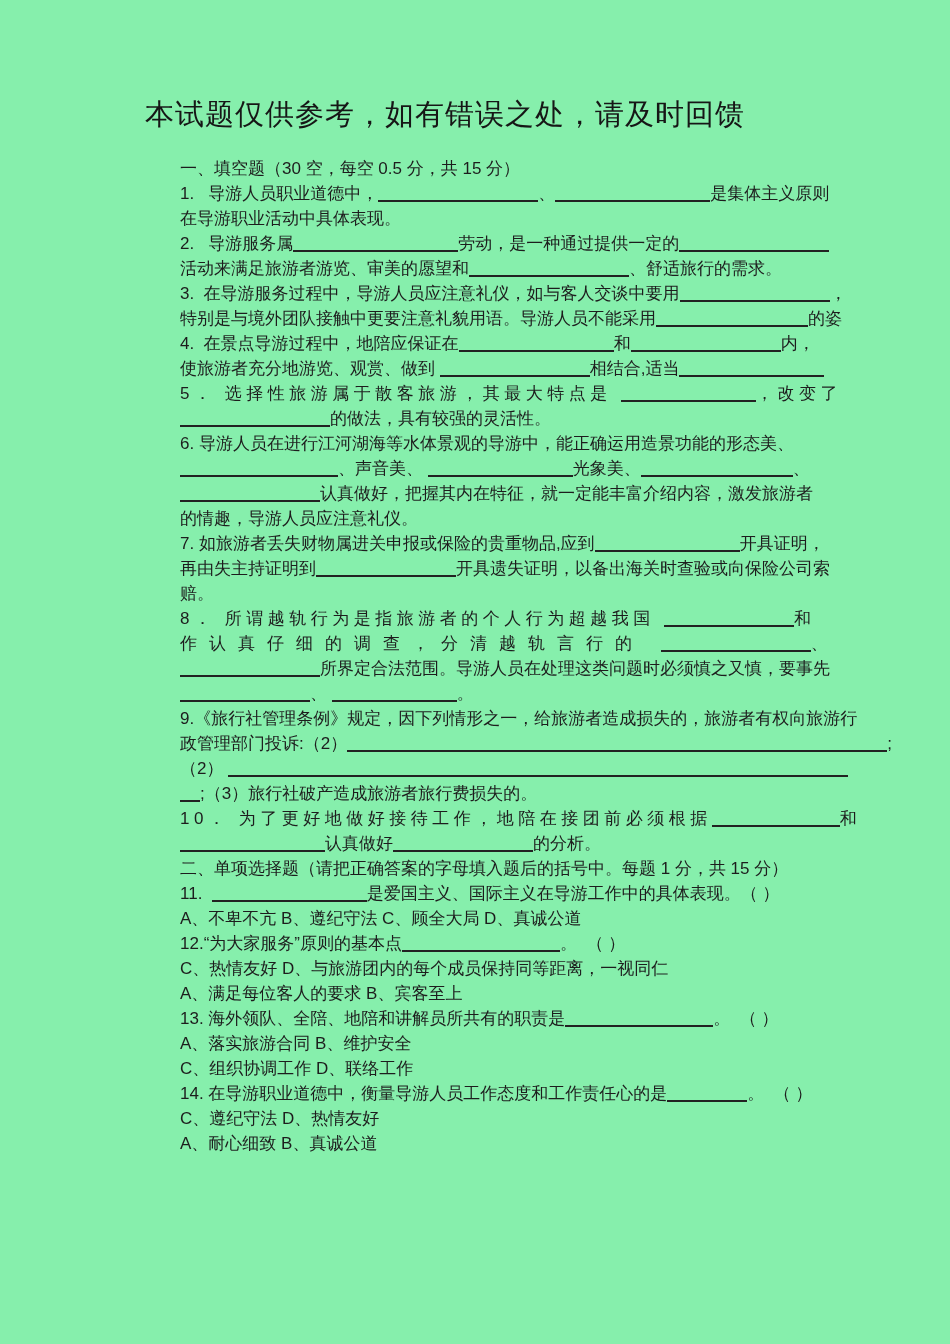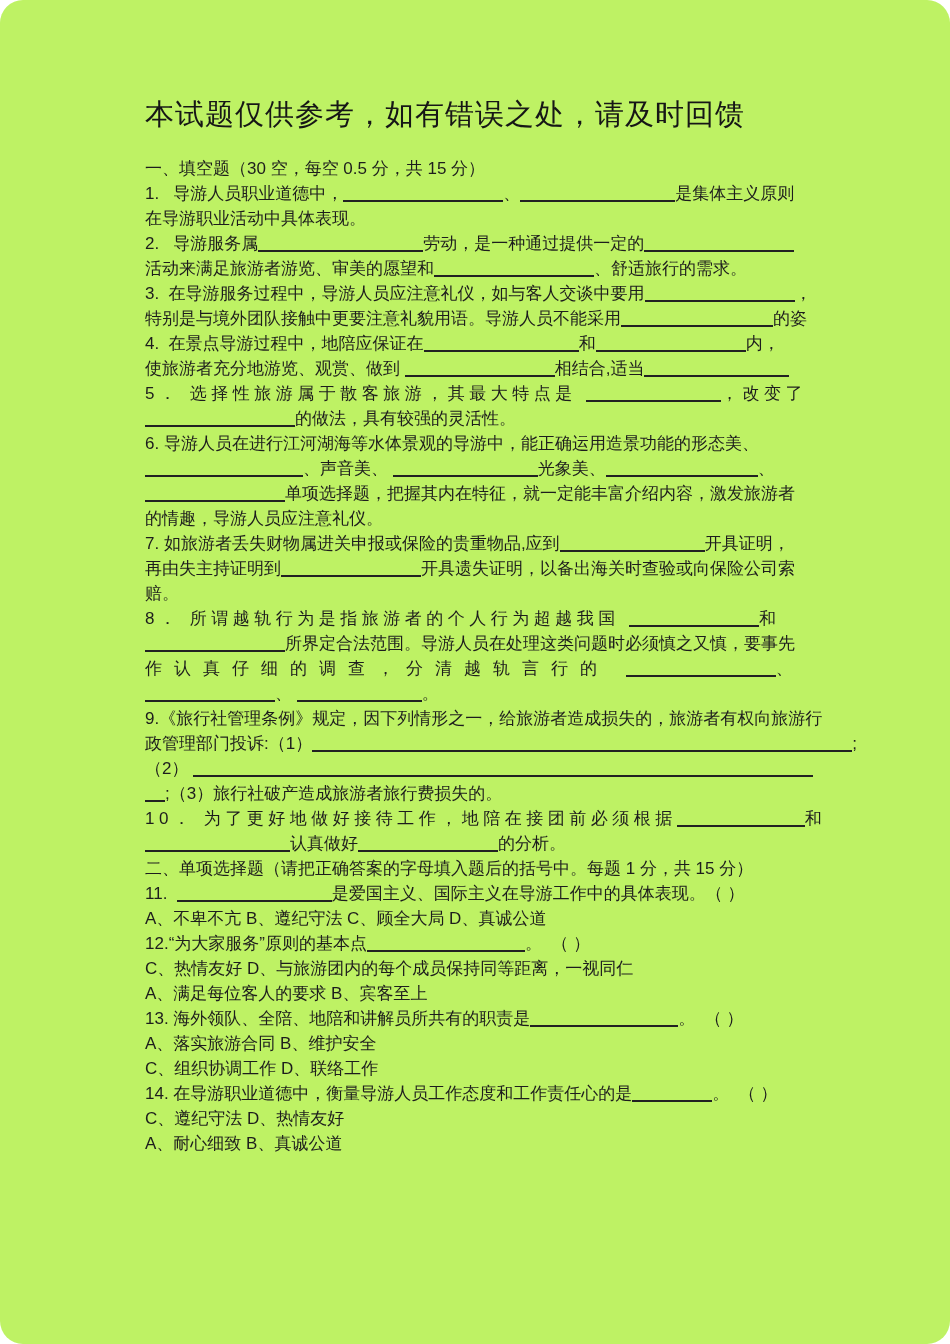--- a/index.html
+++ b/index.html
@@ -4,24 +4,23 @@
 <style>
   html, body {
     margin: 0;
     padding: 0;
     background: #ffffff;
   }
   .page {
     position: relative;
     width: 950px;
     height: 1344px;
-    background: #bef264;
+    background: #86efac;
     overflow: hidden;
     color: #1d1d1d;
-    border-radius: 23px;
   }
   .doc {
     position: absolute;
     left: 145px;
     top: 96px;
     width: 670px;
   }
   .doc-title {
     margin: 0 0 24px 0;
     font-family: "Liberation Serif", "DejaVu Serif", serif;
@@ -33,20 +32,21 @@
     color: #161616;
   }
   .line {
     
     font-family: "Liberation Sans", serif;
     font-size: 17px;
     height: 25px;
     line-height: 25px;
     white-space: pre;
     color: #1d1d1d;
+    margin-left: 35px;
   }
   .line.sp  { letter-spacing: 4.5px; }
   .line.sp2 { letter-spacing: 12px; }
   .blank {
     display: inline-block;
     height: 12px;
     border-bottom: 2px solid #222222;
     vertical-align: -3px;
     letter-spacing: normal;
   }
@@ -64,31 +64,31 @@
         <div class="line"><span>2.   导游服务属</span><span class="blank" style="width: 165px; border-bottom-color: rgb(34, 34, 34);"></span><span>劳动，是一种通过提供一定的</span><span class="blank" style="width: 150px; border-bottom-color: rgb(34, 34, 34);"></span></div>
         <div class="line"><span>活动来满足旅游者游览、审美的愿望和</span><span class="blank" style="width: 160px; border-bottom-color: rgb(34, 34, 34);"></span><span>、舒适旅行的需求。</span></div>
         <div class="line"><span>3.  在导游服务过程中，导游人员应注意礼仪，如与客人交谈中要用</span><span class="blank" style="width: 150px; border-bottom-color: rgb(34, 34, 34);"></span><span>，</span></div>
         <div class="line"><span>特别是与境外团队接触中更要注意礼貌用语。导游人员不能采用</span><span class="blank" style="width: 152px; border-bottom-color: rgb(34, 34, 34);"></span><span>的姿</span></div>
         <div class="line"><span>4.  在景点导游过程中，地陪应保证在</span><span class="blank" style="width: 155px; border-bottom-color: rgb(34, 34, 34);"></span><span>和</span><span class="blank" style="width: 150px; border-bottom-color: rgb(34, 34, 34);"></span><span>内，</span></div>
         <div class="line"><span>使旅游者充分地游览、观赏、做到 </span><span class="blank" style="width: 150px; border-bottom-color: rgb(34, 34, 34);"></span><span>相结合,适当</span><span class="blank" style="width: 145px; border-bottom-color: rgb(34, 34, 34);"></span></div>
         <div class="line sp"><span>5． 选择性旅游属于散客旅游，其最大特点是 </span><span class="blank" style="width: 135px; border-bottom-color: rgb(34, 34, 34);"></span><span>，改变了</span></div>
         <div class="line"><span class="blank" style="width: 150px; border-bottom-color: rgb(34, 34, 34);"></span><span>的做法，具有较强的灵活性。</span></div>
         <div class="line"><span>6. 导游人员在进行江河湖海等水体景观的导游中，能正确运用造景功能的形态美、</span></div>
         <div class="line"><span class="blank" style="width: 158px; border-bottom-color: rgb(34, 34, 34);"></span><span>、声音美、 </span><span class="blank" style="width: 145px; border-bottom-color: rgb(34, 34, 34);"></span><span>光象美、</span><span class="blank" style="width: 152px; border-bottom-color: rgb(34, 34, 34);"></span><span>、</span></div>
-        <div class="line"><span class="blank" style="width: 140px; border-bottom-color: rgb(34, 34, 34);"></span><span>单项选择题，把握其内在特征，就一定能丰富介绍内容，激发旅游者</span></div>
+        <div class="line"><span class="blank" style="width: 140px; border-bottom-color: rgb(34, 34, 34);"></span><span>认真做好，把握其内在特征，就一定能丰富介绍内容，激发旅游者</span></div>
         <div class="line"><span>的情趣，导游人员应注意礼仪。</span></div>
         <div class="line"><span>7. 如旅游者丢失财物属进关申报或保险的贵重物品,应到</span><span class="blank" style="width: 145px; border-bottom-color: rgb(34, 34, 34);"></span><span>开具证明，</span></div>
         <div class="line"><span>再由失主持证明到</span><span class="blank" style="width: 140px; border-bottom-color: rgb(34, 34, 34);"></span><span>开具遗失证明，以备出海关时查验或向保险公司索</span></div>
         <div class="line"><span>赔。</span></div>
         <div class="line sp"><span>8． 所谓越轨行为是指旅游者的个人行为超越我国 </span><span class="blank" style="width: 130px; border-bottom-color: rgb(34, 34, 34);"></span><span>和</span></div>
+        <div class="line sp2"><span>作认真仔细的调查，分清越轨言行的 </span><span class="blank" style="width: 150px; border-bottom-color: rgb(34, 34, 34);"></span><span>、</span></div>
         <div class="line"><span class="blank" style="width: 140px; border-bottom-color: rgb(34, 34, 34);"></span><span>所界定合法范围。导游人员在处理这类问题时必须慎之又慎，要事先</span></div>
-        <div class="line sp2"><span>作认真仔细的调查，分清越轨言行的 </span><span class="blank" style="width: 150px; border-bottom-color: rgb(34, 34, 34);"></span><span>、</span></div>
         <div class="line"><span class="blank" style="width: 130px; border-bottom-color: rgb(34, 34, 34);"></span><span>、 </span><span class="blank" style="width: 125px; border-bottom-color: rgb(34, 34, 34);"></span><span>。</span></div>
         <div class="line"><span>9.《旅行社管理条例》规定，因下列情形之一，给旅游者造成损失的，旅游者有权向旅游行</span></div>
-        <div class="line"><span>政管理部门投诉:（1）</span><span class="blank" style="width: 540px; border-bottom-color: rgb(34, 34, 34);"></span><span>;</span></div>
+        <div class="line"><span>政管理部门投诉:（2）</span><span class="blank" style="width: 540px; border-bottom-color: rgb(34, 34, 34);"></span><span>;</span></div>
         <div class="line"><span>（2） </span><span class="blank" style="width: 620px; border-bottom-color: rgb(34, 34, 34);"></span></div>
         <div class="line"><span class="blank" style="width: 20px; border-bottom-color: rgb(34, 34, 34);"></span><span>;（3）旅行社破产造成旅游者旅行费损失的。</span></div>
         <div class="line sp"><span>10． 为了更好地做好接待工作，地陪在接团前必须根据</span><span class="blank" style="width: 128px; border-bottom-color: rgb(34, 34, 34);"></span><span>和</span></div>
         <div class="line"><span class="blank" style="width: 145px; border-bottom-color: rgb(34, 34, 34);"></span><span>认真做好</span><span class="blank" style="width: 140px; border-bottom-color: rgb(34, 34, 34);"></span><span>的分析。</span></div>
         <div class="line"><span>二、单项选择题（请把正确答案的字母填入题后的括号中。每题 1 分，共 15 分）</span></div>
         <div class="line"><span>11.  </span><span class="blank" style="width: 155px; border-bottom-color: rgb(34, 34, 34);"></span><span>是爱国主义、国际主义在导游工作中的具体表现。（ ）</span></div>
         <div class="line"><span>A、不卑不亢 B、遵纪守法 C、顾全大局 D、真诚公道</span></div>
         <div class="line"><span>12.“为大家服务”原则的基本点</span><span class="blank" style="width: 158px; border-bottom-color: rgb(34, 34, 34);"></span><span>。  （ ）</span></div>
         <div class="line"><span>C、热情友好 D、与旅游团内的每个成员保持同等距离，一视同仁</span></div>
         <div class="line"><span>A、满足每位客人的要求 B、宾客至上</span></div>

